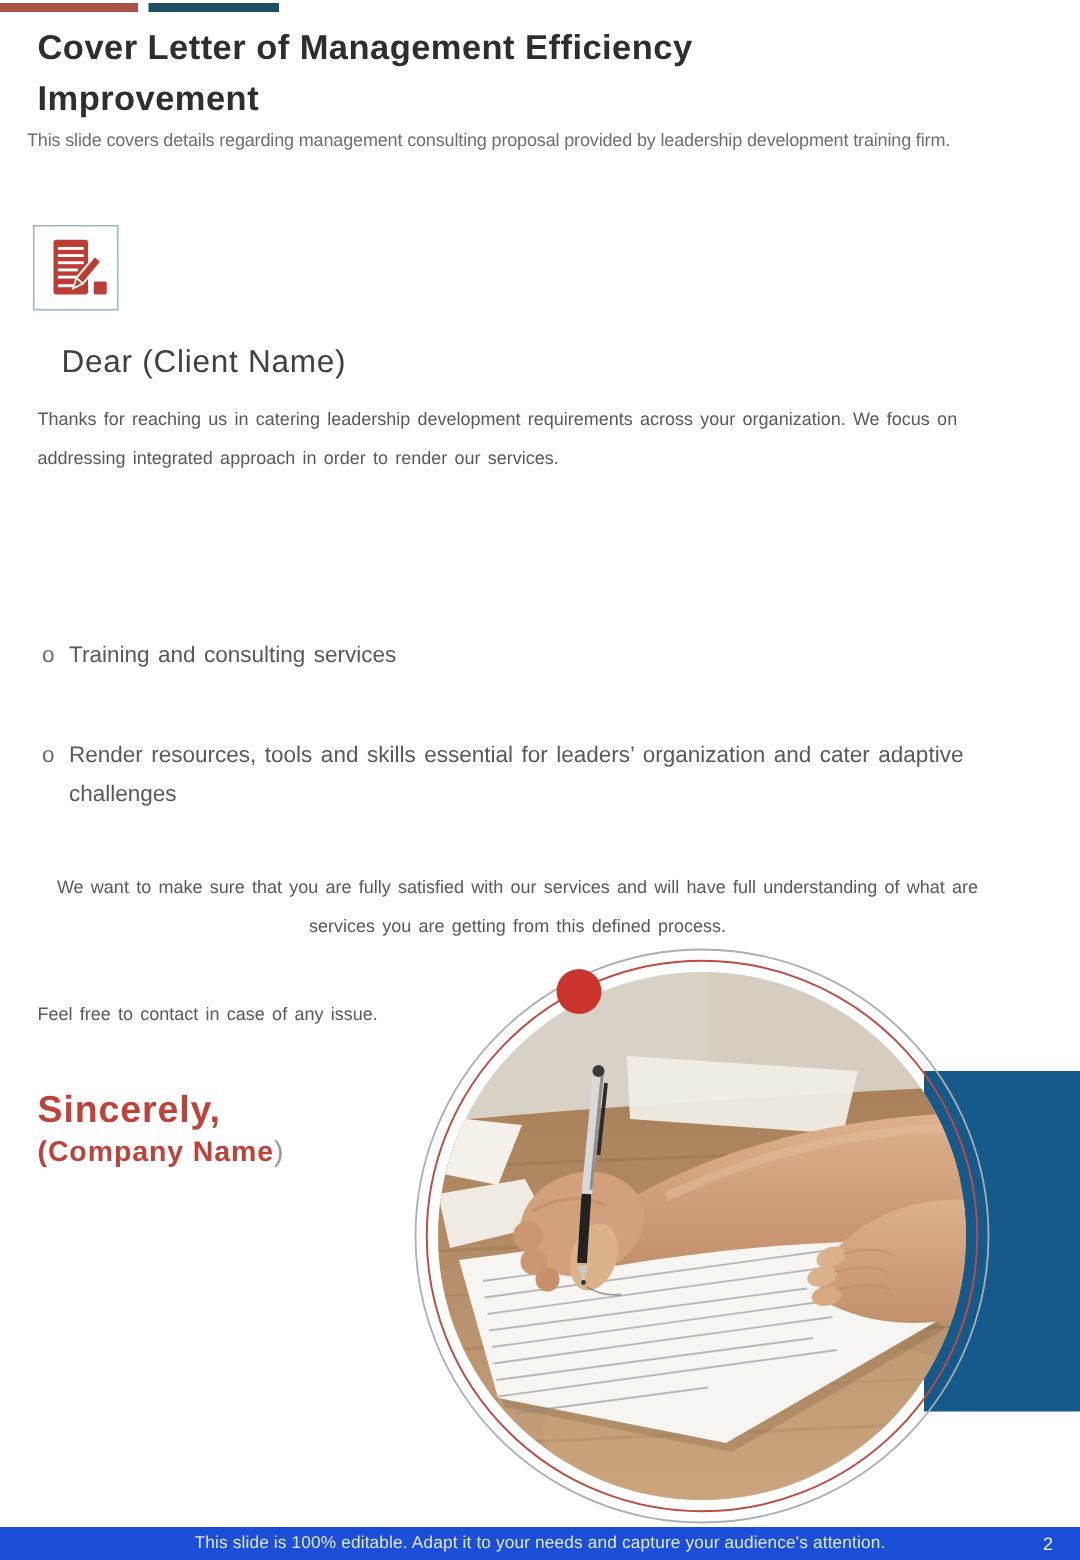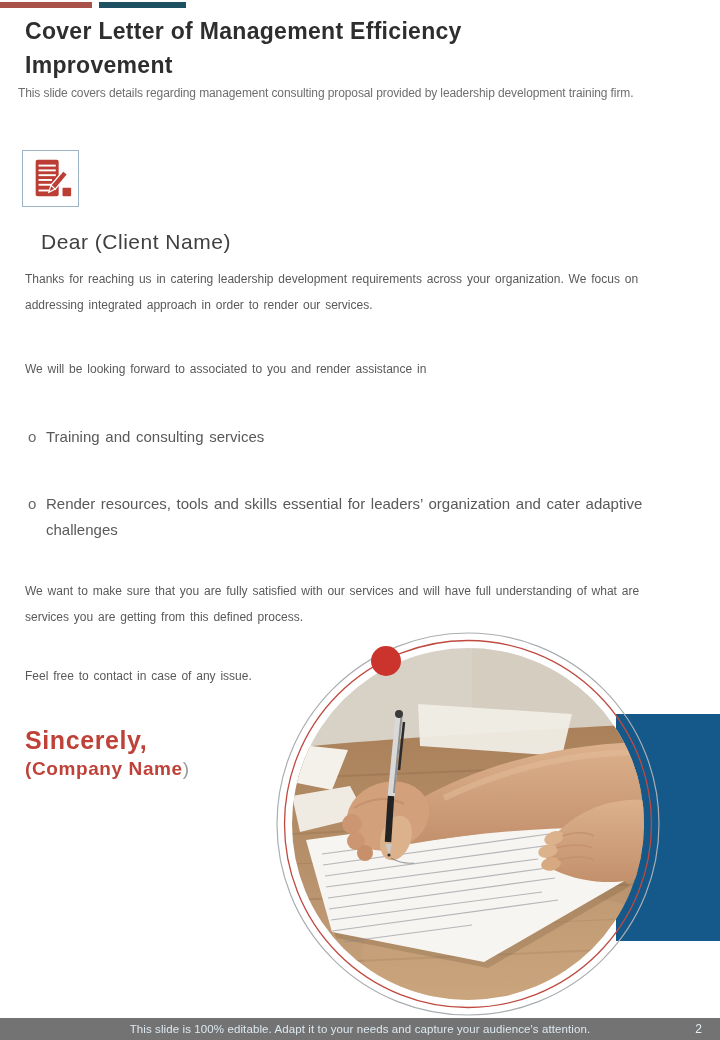--- a/index.html
+++ b/index.html
@@ -22,21 +22,21 @@
             border:1px solid #9db3c6;background:#ffffff;box-sizing:border-box;
             display:flex;align-items:center;justify-content:center;}
 
   .salutation{position:absolute;left:25px;top:214px;margin:16px;
               font-size:21px;font-weight:normal;color:#404040;letter-spacing:.5px;}
 
   .body-text{position:absolute;left:25px;margin:0;font-size:12px;line-height:26px;
              color:#595959;word-spacing:1.5px;}
   .p1{top:266px;width:655px;}
   .p2{top:356px;width:655px;}
-  .p3{top:578px;width:640px;}
+  .p3{top:578px;width:640px;text-align:center;}
   .p4{top:663px;width:640px;}
 
   .bullet{position:absolute;left:28px;display:flex;font-size:15px;line-height:26px;color:#595959;word-spacing:1.5px;}
   .bullet .marker{width:18px;flex:0 0 18px;color:#6a6a6a;}
   .b1{top:424px;width:660px;}
   .b2{top:491px;width:655px;}
 
   .signoff{position:absolute;left:25px;top:726px;margin:0;
            font-size:25px;font-weight:bold;color:#bf4239;letter-spacing:.6px;}
   .signature{position:absolute;left:25px;top:758px;margin:0;
@@ -47,21 +47,21 @@
   .blue-panel{position:absolute;left:616px;top:714px;width:104px;height:227px;background:#15588a;}
 
   
   .rings{position:absolute;left:270px;top:626px;width:396px;height:396px;}
   .photo-circle{position:absolute;left:292px;top:648px;width:352px;height:352px;
                 border-radius:50%;overflow:hidden;}
   .red-dot{position:absolute;left:371px;top:646px;width:30px;height:30px;
            border-radius:50%;background:#cb342c;}
 
   
-  .footer{position:absolute;left:0;top:1018px;width:720px;height:22px;background:#737373;
+  .footer{position:absolute;left:0;top:1018px;width:720px;height:22px;background:#1d4ed8;
           display:flex;align-items:center;justify-content:center;}
   .footer .note{color:#dce8f0;font-size:11.5px;letter-spacing:.1px;}
   .footer .pagenum{position:absolute;right:18px;color:#e8f0f5;font-size:12px;}
 </style>
 </head>
 <body>
 
 <div class="page">
 
   <div class="bar bar-red"></div>
@@ -85,21 +85,20 @@
         <rect x="27" y="14" width="6" height="20" fill="#bb3d33" stroke="#ffffff" stroke-width="1.4"></rect>
         <polygon points="27,34 33,34 30,41" fill="#bb3d33" stroke="#ffffff" stroke-width="1.2"></polygon>
       </g>
       <rect x="36" y="33" width="9" height="9" rx="1" fill="#bb3d33"></rect>
     </svg>
   </div>
 
   <h2 class="salutation">Dear (Client Name)</h2>
 
   <p class="body-text p1">Thanks for reaching us in catering leadership development requirements across your organization. We focus on addressing integrated approach in order to render our services.</p>
-  <p class="body-text p2">We will be looking forward to associated to you and render assistance in</p>
 
   <div class="bullet b1">
     <span class="marker">o</span>
     <span>Training and consulting services</span>
   </div>
   <div class="bullet b2">
     <span class="marker">o</span>
     <span>Render resources, tools and skills essential for leaders’ organization and cater adaptive challenges</span>
   </div>
 

